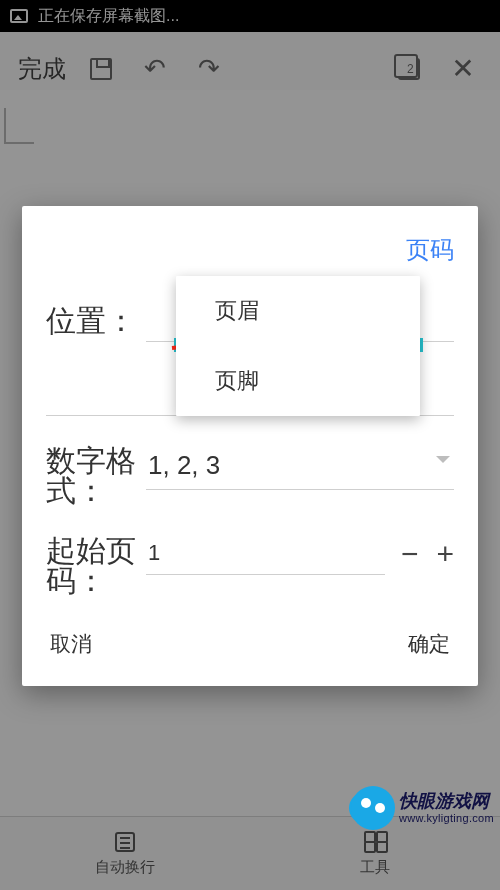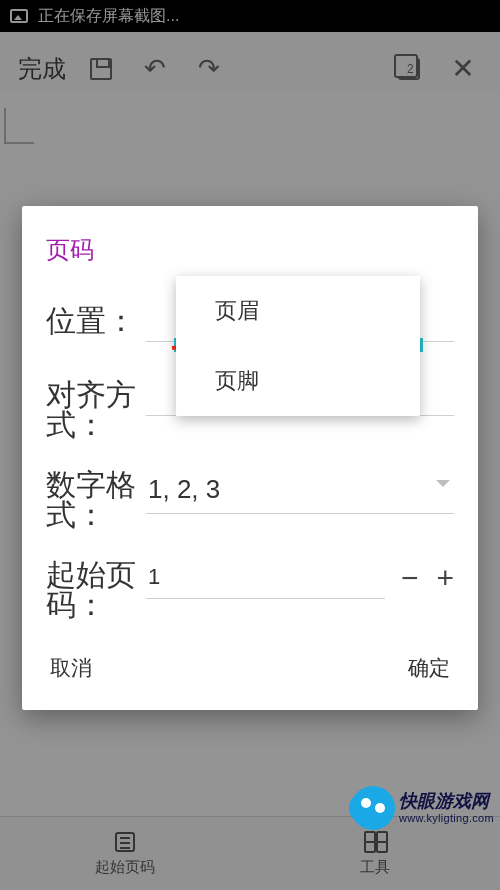--- a/index.html
+++ b/index.html
@@ -37,21 +37,21 @@
   .bottombar .bicon { width:24px; height:24px; margin-bottom:4px; display:flex; align-items:center; justify-content:center; }
   .autowrap-icon { width:20px; height:20px; border:2px solid #5a5a5a; border-radius:3px; position:relative; }
   .autowrap-icon:before { content:""; position:absolute; left:3px; top:3px; width:10px; height:2px; background:#5a5a5a; box-shadow: 0 5px 0 #5a5a5a, 0 10px 0 #5a5a5a; }
   .tools-icon { width:22px; height:22px; position:relative; }
   .tools-icon:before, .tools-icon:after { content:""; position:absolute; width:8px; height:8px; border:2px solid #5a5a5a; border-radius:2px; }
   .tools-icon:before { top:0; left:0; box-shadow: 12px 0 0 -2px #fafafa, 12px 0 0 0 #5a5a5a; }
   .tools-icon:after { bottom:0; left:0; box-shadow: 12px 0 0 -2px #fafafa, 12px 0 0 0 #5a5a5a; }
 
   
   .dialog { position: absolute; left: 22px; right: 22px; top: 206px; background: #fff; border-radius: 2px; box-shadow: 0 8px 28px rgba(0,0,0,0.35); padding: 28px 24px 22px 24px; }
-  .dialog h2 { font-size: 24px; font-weight: 400; color: #a21caf; margin-bottom: 36px; }
+  .dialog h2 { font-size: 24px; font-weight: 400; color: #3b82f6; margin-bottom: 36px; text-align: right; }
   .field { display: flex; align-items: flex-start; margin-bottom: 26px; }
   .field.spaced { margin-bottom: 34px; }
   .field .label { width: 100px; font-size: 30px; color: #333; line-height: 30px; padding-top: 4px; }
   .field .control { flex: 1; position: relative; }
   .underline { border-bottom: 1px solid #cfcfcf; padding: 8px 2px; font-size: 26px; color: #333; min-height: 40px; display:flex; align-items:center; }
   .chev { position: absolute; right: 4px; top: 14px; width: 0; height: 0; border-left: 7px solid transparent; border-right: 7px solid transparent; border-top: 7px solid #bdbdbd; }
   .start-row { display:flex; align-items:center; }
   .start-row .val { flex:1; font-size:22px; color:#333; padding: 8px 2px; border-bottom:1px solid #cfcfcf; }
   .stepper { display:flex; align-items:center; gap:18px; padding-left:16px; }
   .stepper span { font-size: 30px; color: #444; line-height: 1; }
@@ -111,21 +111,21 @@
 
   <div class="doc-area">
     <div class="doc-corner"></div>
   </div>
 
   <div class="bottombar">
     <div class="bitem">
       <div class="bicon">
           <div class="autowrap-icon"></div>
         </div>
-      <span>起始页码</span>
+      <span>自动换行</span>
     </div>
     <div class="bitem">
       <div class="bicon">
           <div class="tools-icon"></div>
         </div>
       <span>工具</span>
     </div>
   </div>
 
   <div class="dim"></div>
@@ -134,21 +134,20 @@
     <h2>页码</h2>
 
     <div class="field spaced">
       <div class="label">位置：</div>
       <div class="control">
         <div class="underline"></div>
       </div>
     </div>
 
     <div class="field">
-      <div class="label">对齐方式：</div>
       <div class="control">
         <div class="underline">
             <span></span>
           </div>
       </div>
     </div>
 
     <div class="field">
       <div class="label">数字格式：</div>
       <div class="control">

